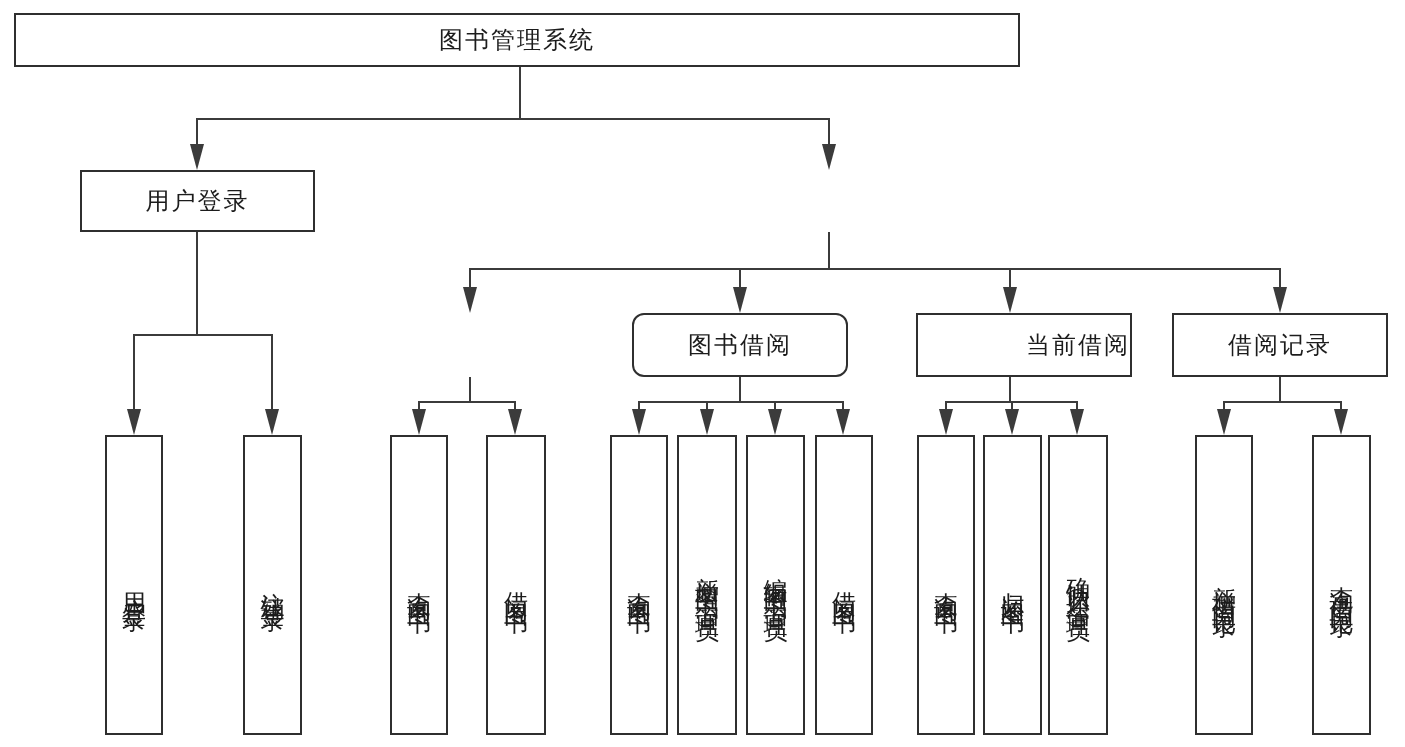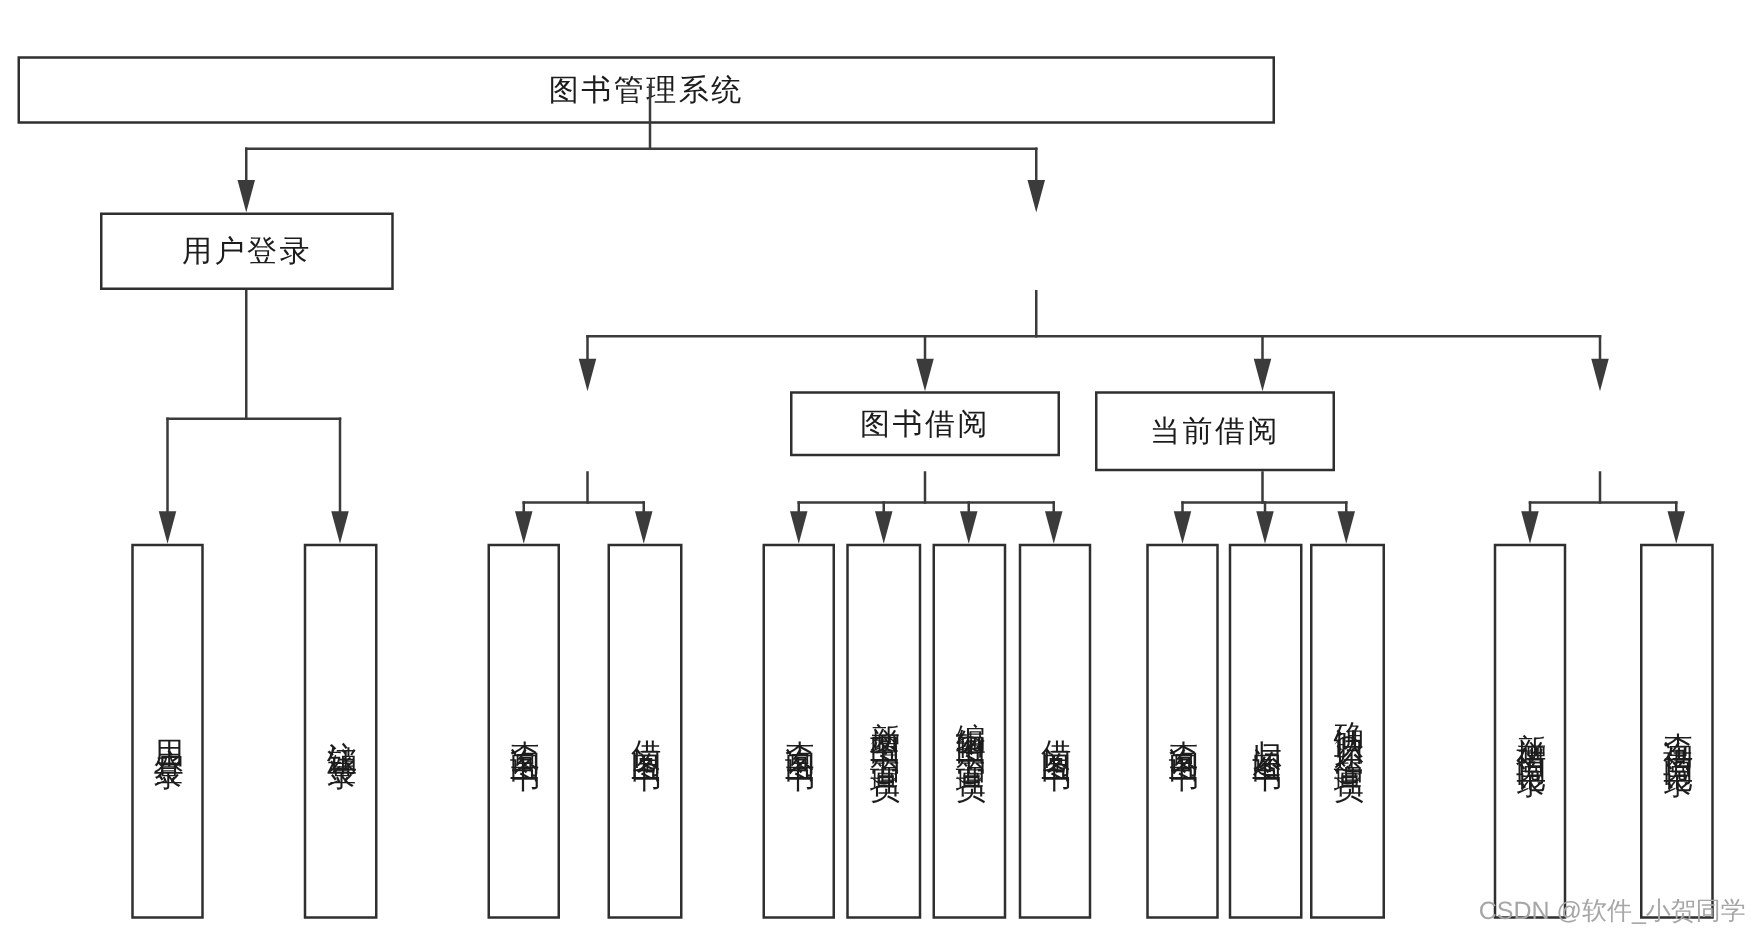--- a/index.html
+++ b/index.html
@@ -51,21 +51,21 @@
     color: #a6a6a6;
     white-space: nowrap;
     z-index: 5;
   }
 </style>
 </head>
 <body>
 
 <div class="canvas">
 
-  <div class="box" style="left:14px; top:13px; width:1006px; height:54px;margin-top:32px;">
+  <div class="box" style="left:14px; top:13px; width:1006px; height:54px;">
     <span class="hlabel">图书管理系统</span>
   </div>
 
   <div class="vline" style="left:519px; top:67px; height:53px;"></div>
   <div class="hline" style="left:196px; top:118px; width:634px;"></div>
   <div class="vline" style="left:196px; top:118px; height:28px;"></div>
   <div class="vline" style="left:828px; top:118px; height:28px;"></div>
   <div class="arrow" style="left:190px; top:144px;"></div>
   <div class="arrow" style="left:822px; top:144px;"></div>
 
@@ -90,25 +90,28 @@
   <div class="hline" style="left:469px; top:268px; width:812px;"></div>
   <div class="vline" style="left:469px; top:268px; height:22px;"></div>
   <div class="vline" style="left:739px; top:268px; height:22px;"></div>
   <div class="vline" style="left:1009px; top:268px; height:22px;"></div>
   <div class="vline" style="left:1279px; top:268px; height:22px;"></div>
   <div class="arrow" style="left:463px; top:287px;"></div>
   <div class="arrow" style="left:733px; top:287px;"></div>
   <div class="arrow" style="left:1003px; top:287px;"></div>
   <div class="arrow" style="left:1273px; top:287px;"></div>
 
-  <div class="box" style="left:632px; top:313px; width:216px; height:52px;">
+  <div class="box" style="left:632px; top:313px; width:216px; height:64px;border-radius:12px;">
     <span class="hlabel">图书借阅</span>
   </div>
-  <div class="box" style="left:876px; top:313px; width:192px; height:64px;">
+  <div class="box" style="left:916px; top:313px; width:216px; height:64px;justify-content:flex-end;">
     <span class="hlabel">当前借阅</span>
+  </div>
+  <div class="box" style="left:1172px; top:313px; width:216px; height:64px;">
+    <span class="hlabel">借阅记录</span>
   </div>
 
   <div class="vline" style="left:469px; top:377px; height:26px;"></div>
   <div class="hline" style="left:418px; top:401px; width:98px;"></div>
   <div class="vline" style="left:418px; top:401px; height:10px;"></div>
   <div class="vline" style="left:514px; top:401px; height:10px;"></div>
   <div class="arrow" style="left:412px; top:409px;"></div>
   <div class="arrow" style="left:508px; top:409px;"></div>
   <div class="box" style="left:390px; top:435px; width:58px; height:300px;">
     <span class="vtext">查询图书</span>
@@ -164,15 +167,14 @@
   <div class="vline" style="left:1340px; top:401px; height:10px;"></div>
   <div class="arrow" style="left:1217px; top:409px;"></div>
   <div class="arrow" style="left:1334px; top:409px;"></div>
   <div class="box" style="left:1195px; top:435px; width:58px; height:300px;">
     <span class="vtext">新增借阅记录</span>
   </div>
   <div class="box" style="left:1312px; top:435px; width:59px; height:300px;">
     <span class="vtext">查询借阅记录</span>
   </div>
 
-  <div class="watermark">CSDN @软件_小贺同学</div>
 
 </div>
 
 </body></html>

